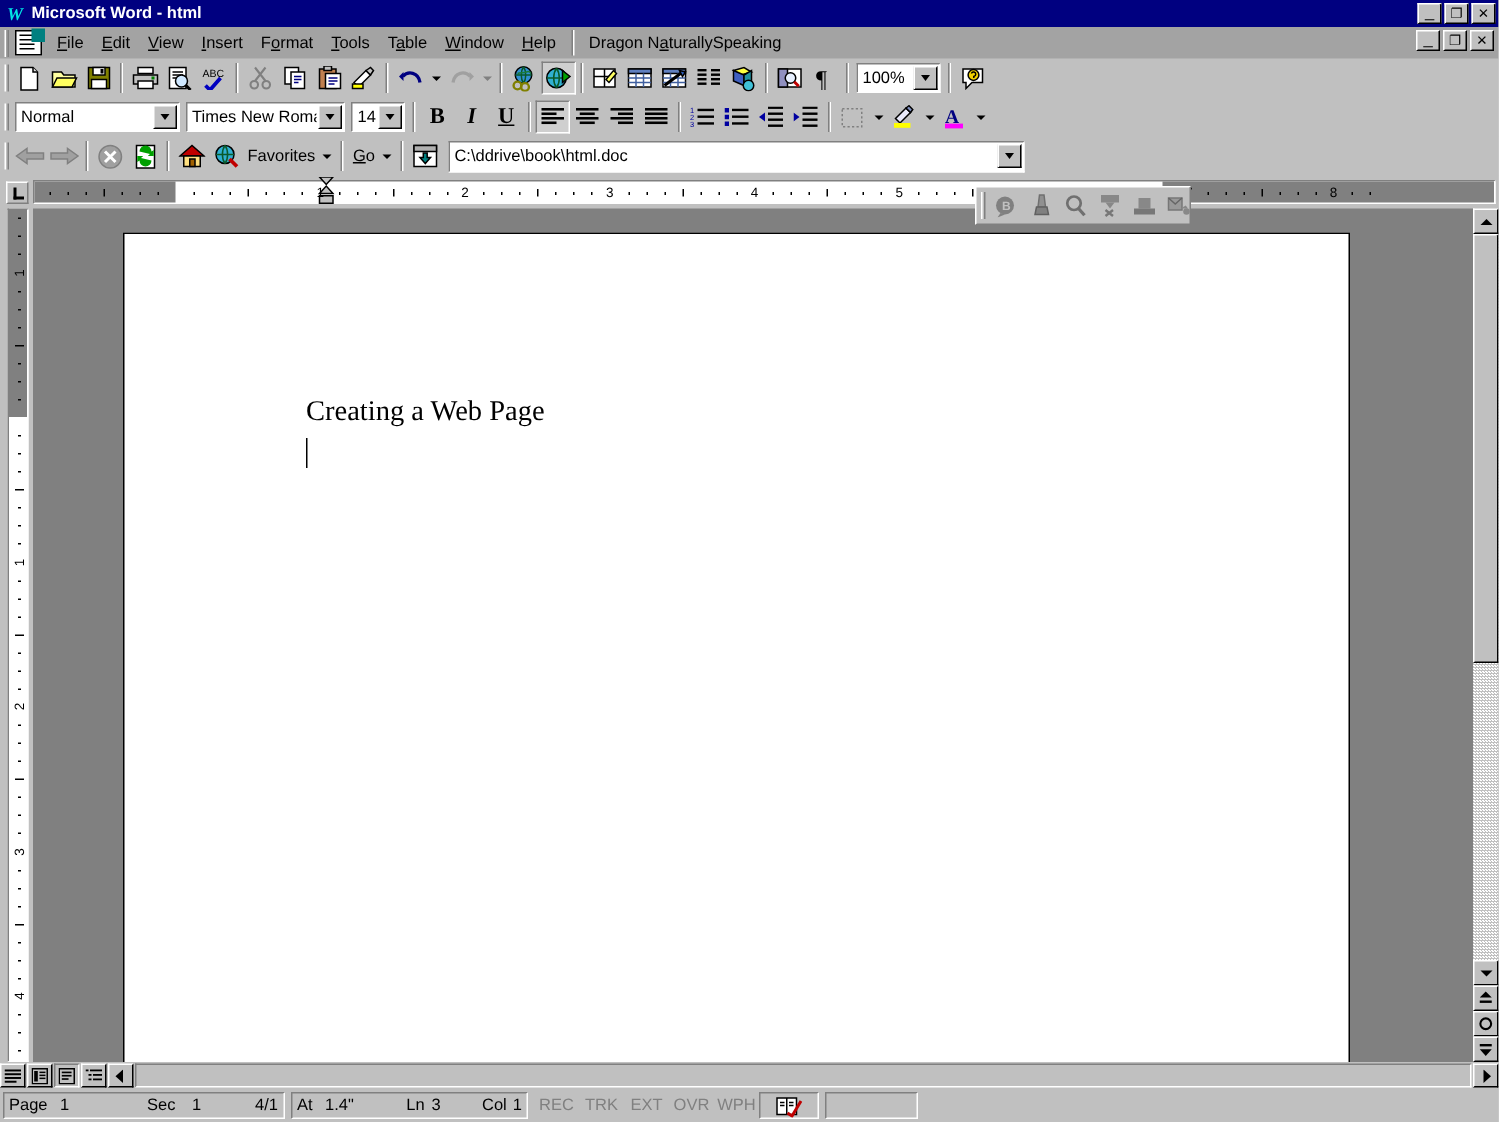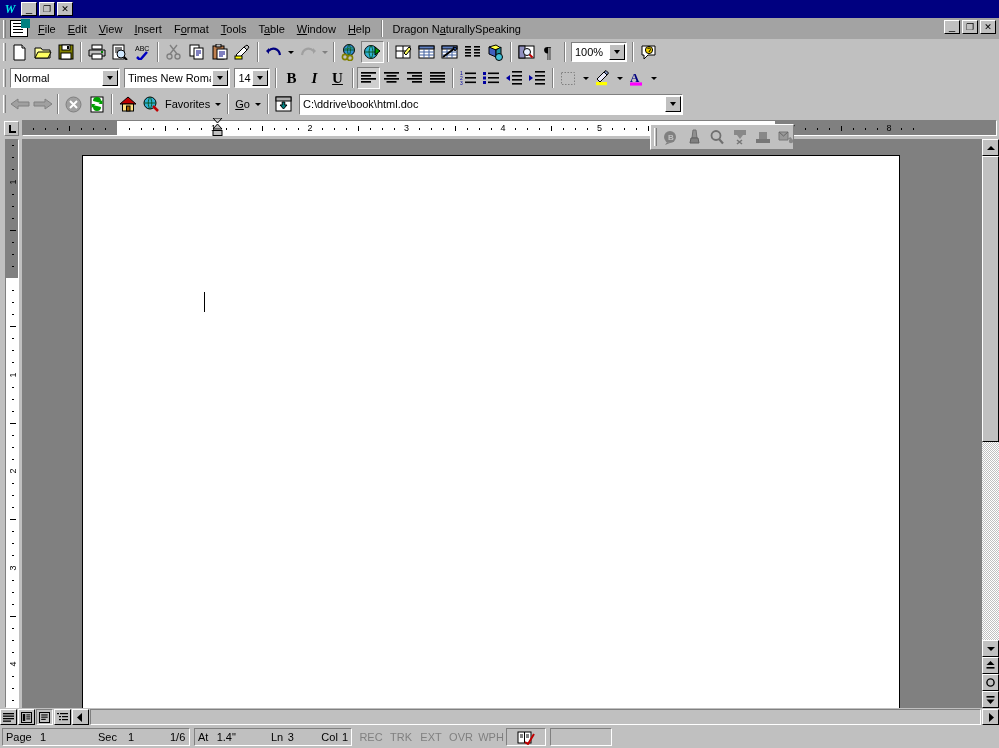--- a/index.html
+++ b/index.html
@@ -240,20 +240,21 @@
 
   svg { display:block; }
 </style>
 </head>
 <body>
 
 <div id="app">
 
   <div id="titlebar">
     <div class="wicon">W</div>
+    <div class="ttext">Microsoft Word - html</div>
     <div class="winbtns">
       <div class="winbtn min">
           <span class="g">_</span>
         </div>
       <div class="winbtn">
           <span class="g">❐</span>
         </div>
       <div class="winbtn">
           <span class="g">✕</span>
         </div>
@@ -918,20 +919,21 @@
           <div class="vnum" style="top: 423.5px;">3</div>
           <div class="vtick" style="top: 536.062px;"></div>
           <div class="vtick" style="top: 548.125px;"></div>
           <div class="vtick" style="top: 560.188px;"></div>
           <div class="vnum" style="top: 520px;">4</div>
         </div>
     </div>
 
     <div id="docscroll">
       <div id="page">
+        <div id="doctext">Creating a Web Page</div>
         <div id="caret"></div>
       </div>
     </div>
 
     <div id="vscroll">
       <div class="sbtn">
           <i class="up"></i>
         </div>
       <div id="vtrack">
         <div id="vthumb"></div>
@@ -1015,21 +1017,21 @@
         </svg>
     </div>
   </div>
 
   <div id="statusbar">
     <div class="sfield" style="width:188px;">
       <span style="width:34px;">Page</span>
       <span style="width:58px;">1</span>
       <span style="width:30px;">Sec</span>
       <span style="width:42px;">1</span>
-      <span>1/6</span>
+      <span>4/1</span>
     </div>
     <div class="sgap"></div>
     <div class="sfield" style="width:158px;">
       <span style="width:20px;">At</span>
       <span style="width:58px;">1.4"</span>
       <span style="width:18px;">Ln</span>
       <span style="width:36px;">3</span>
       <span style="width:22px;">Col</span>
       <span>1</span>
     </div>

